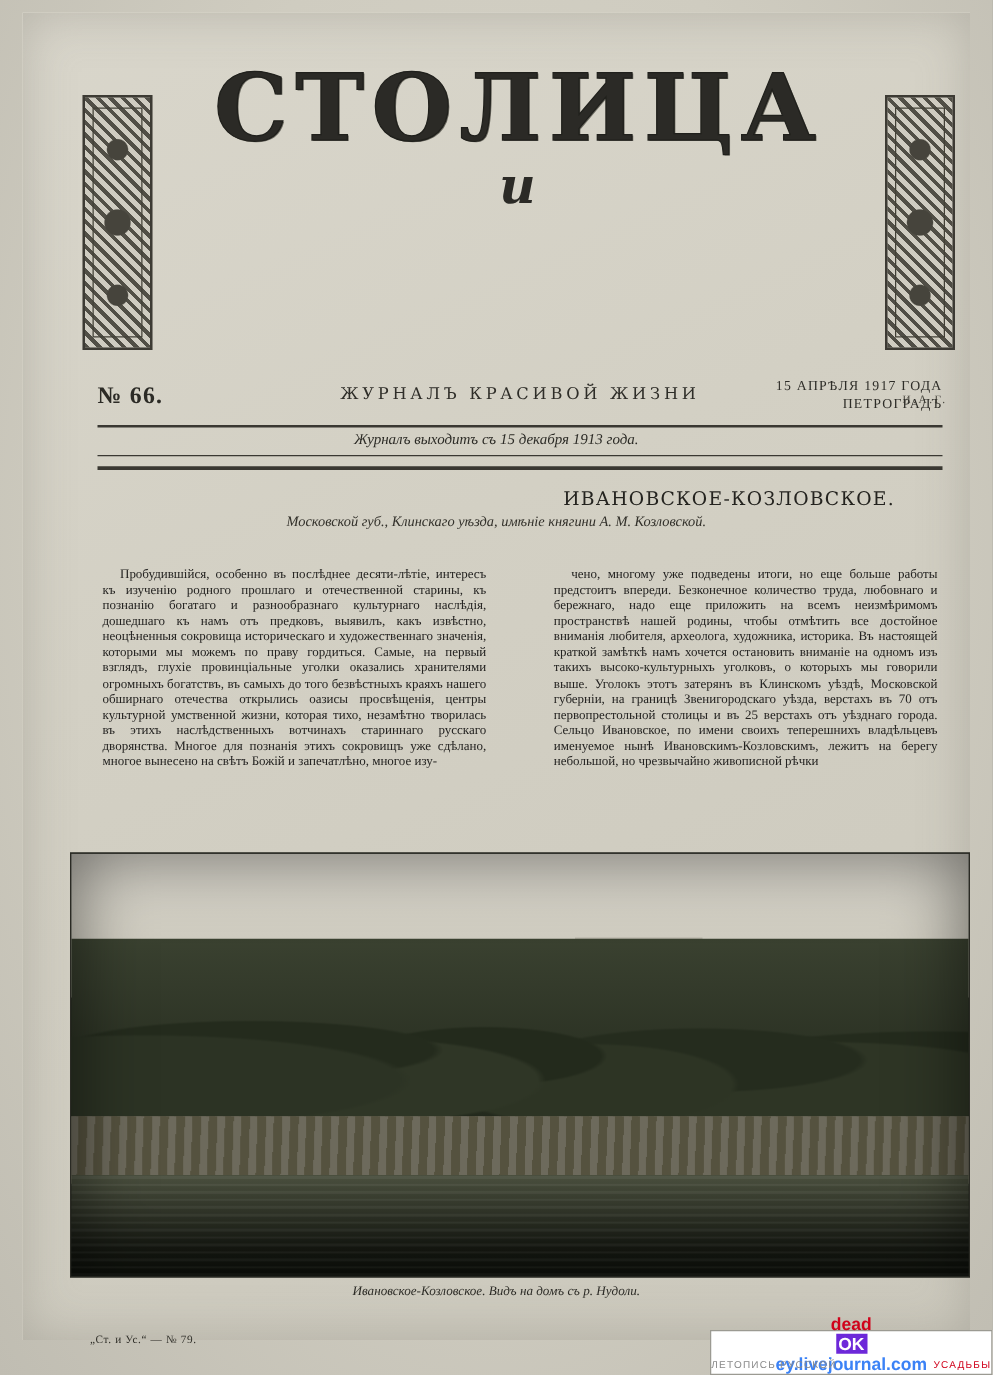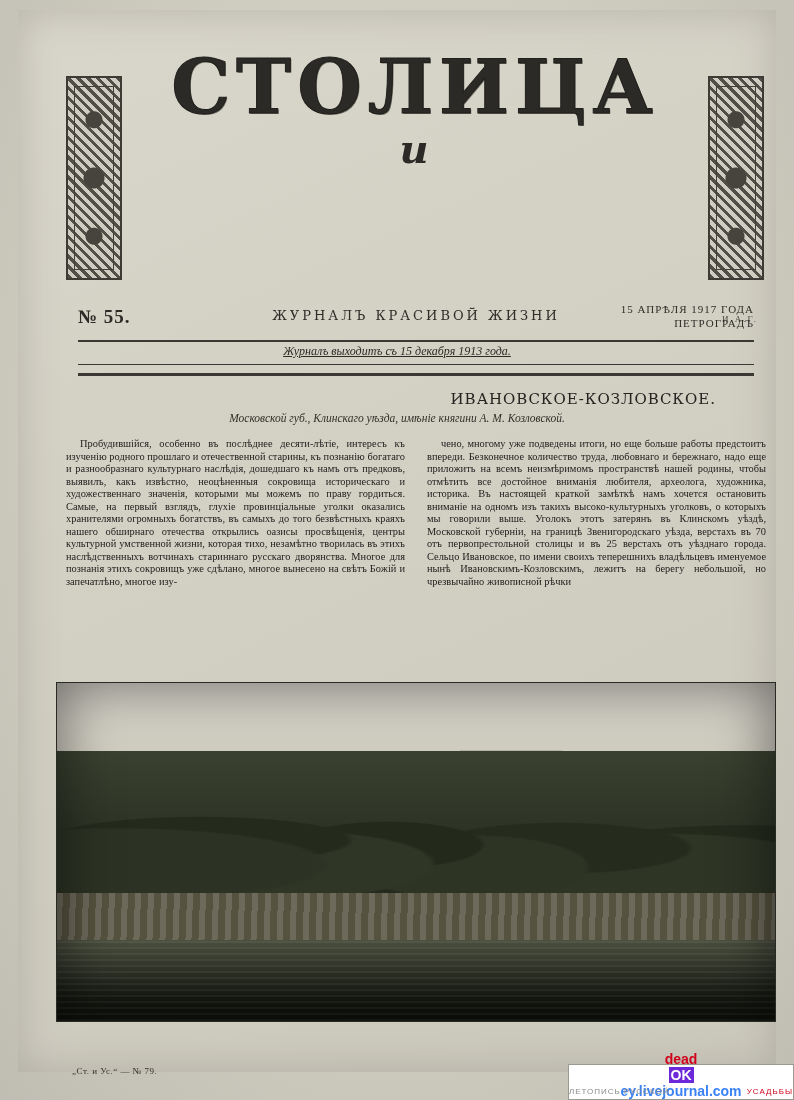--- a/index.html
+++ b/index.html
@@ -87,21 +87,21 @@
     font-size:11px;line-height:14px;color:#2e2d28;letter-spacing:1px;
   }
   .rule{
     position:absolute;left:60px;width:676px;background:#3a3832;
   }
   .rule.r1{top:330px;height:2px;}
   .rule.r2{top:354px;height:1px;}
   .rule.r3{top:363px;height:3px;}
   .since{
     position:absolute;left:60px;right:60px;top:334px;
-    text-align:center;font-style:italic;font-size:12px;color:#2c2b26;text-decoration:underline;
+    text-align:center;font-style:italic;font-size:12px;color:#2c2b26;
   }
   
   .art-title{
     position:absolute;left:60px;right:60px;top:380px;
     text-align:right;font-size:15px;letter-spacing:1px;color:#24231f;
     font-family:"DejaVu Serif", serif;
   }
   .art-sub{
     position:absolute;left:60px;right:60px;top:402px;
     text-align:center;font-size:11.5px;font-style:italic;color:#33312b;
@@ -111,21 +111,21 @@
     position:absolute;left:48px;top:428px;width:700px;height:230px;
     display:flex;gap:22px;
   }
   .col{
     width:339px;
     font-size:10.4px;line-height:12.5px;
     text-align:justify;
     color:#232220;
     hyphens:auto;
   }
-  .col p{margin:0;text-indent:14px;}
+  .col p{margin:16px;text-indent:14px;}
   
   .photo{
     position:absolute;left:38px;top:672px;width:718px;height:338px;
     background:#1d2018;
     border:1px solid #2a2a24;
     overflow:hidden;
   }
   .sky{
     position:absolute;left:0;top:0;width:100%;height:34%;
     background:linear-gradient(#dcd9cf,#cfccc0 60%,#b9b6aa);
@@ -209,21 +209,21 @@
 
     <div class="masthead">
       <div class="orn left"></div>
       <div class="orn right"></div>
       <div class="mh-title mh-line1">СТОЛИЦА</div>
       <div class="mh-title mh-and">и</div>
       <div class="orn-sig">И.А.Г.</div>
     </div>
 
     <div class="subrow">
-      <div class="issue-no">№ 55.</div>
+      <div class="issue-no">№ 66.</div>
       <div class="tagline">ЖУРНАЛЪ КРАСИВОЙ ЖИЗНИ</div>
       <div class="date-block">
         <div>15 АПРѢЛЯ 1917 ГОДА</div>
         <div>ПЕТРОГРАДЪ</div>
       </div>
     </div>
 
     <div class="rule r1"></div>
     <div class="since">Журналъ выходитъ съ 15 декабря 1913 года.</div>
     <div class="rule r2"></div>
@@ -242,20 +242,21 @@
     </div>
 
     <div class="photo">
       <div class="sky"></div>
       <div class="manor"></div>
       <div class="trees"></div>
       <div class="bank"></div>
       <div class="water"></div>
       <div class="photo-vig"></div>
     </div>
+    <div class="caption">Ивановское-Козловское. Видъ на домъ съ р. Нудоли.</div>
 
     <div class="foot-left">„Ст. и Ус.“ — № 79.</div>
     <div class="foot-right">5.</div>
   </div>
 
   <div class="wm">
     <div class="wm-top">
       <span class="wm-red">dead</span>
       <span class="wm-ok">OK</span>
       <span class="wm-dark">ey.livejournal.com</span>

